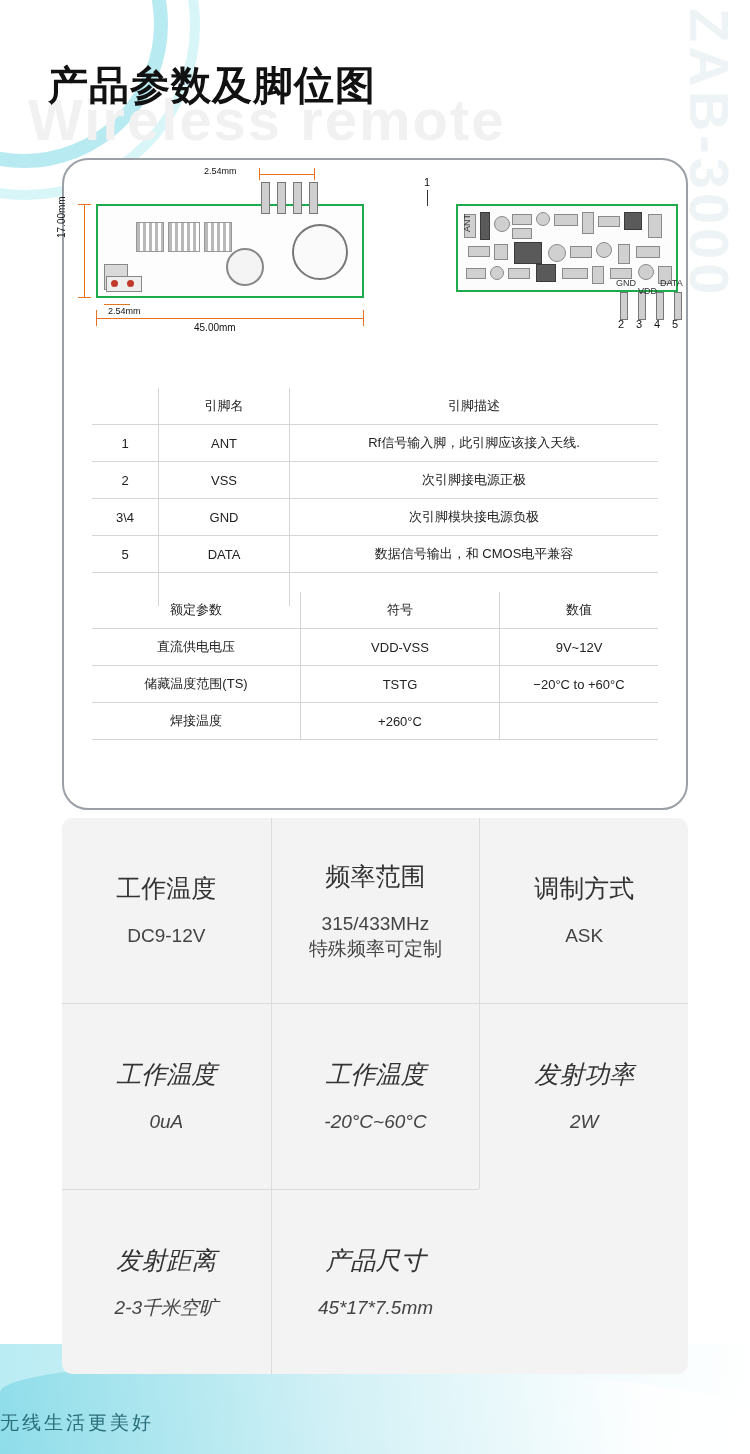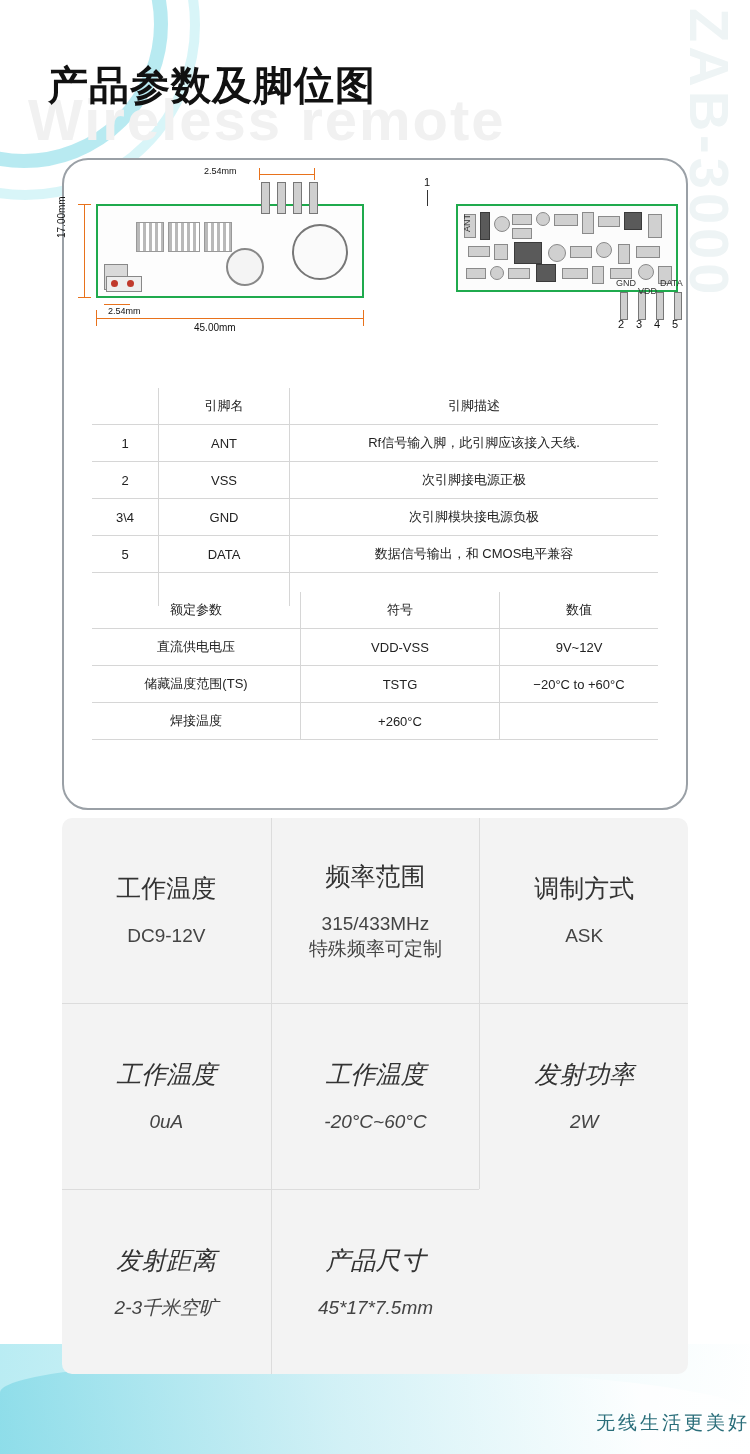--- a/index.html
+++ b/index.html
@@ -32,21 +32,21 @@
   .footer-wave{
     position:absolute;left:0;bottom:0;width:750px;height:110px;z-index:0;
     background:linear-gradient(100deg,#b9ecf3 0%,#d8f3f7 35%,#eaf9fb 60%,#ffffff 100%);
   }
   .footer-wave:before{
     content:"";position:absolute;left:0;bottom:0;width:750px;height:90px;
     background:linear-gradient(80deg,#7fd8e6 0%,#cdeff5 45%,#ffffff 85%);
     border-top-right-radius:100% 70px;border-top-left-radius:40% 40px;opacity:.75;
   }
   .footer-text{
-    position:absolute;left:0;bottom:18px;width:750px;text-align:right;
+    position:absolute;left:0;bottom:18px;width:750px;text-align:left;
     font-size:19px;color:#2a6e7a;letter-spacing:3px;z-index:2;
   }
 
   
   .page-title{
     position:absolute;left:48px;top:58px;z-index:3;
     font-size:40px;font-weight:bold;color:#111;letter-spacing:1px;
   }
 
   

